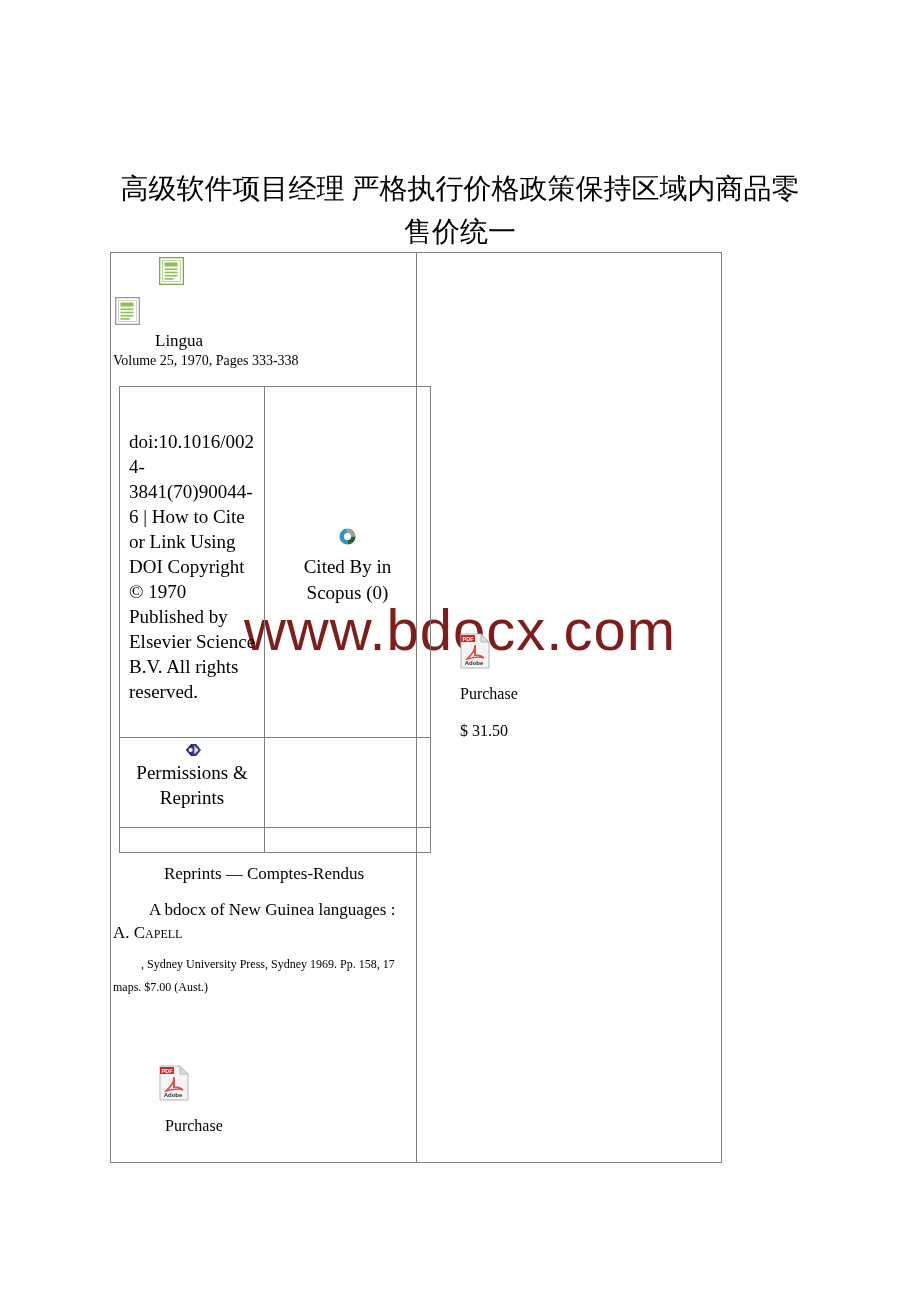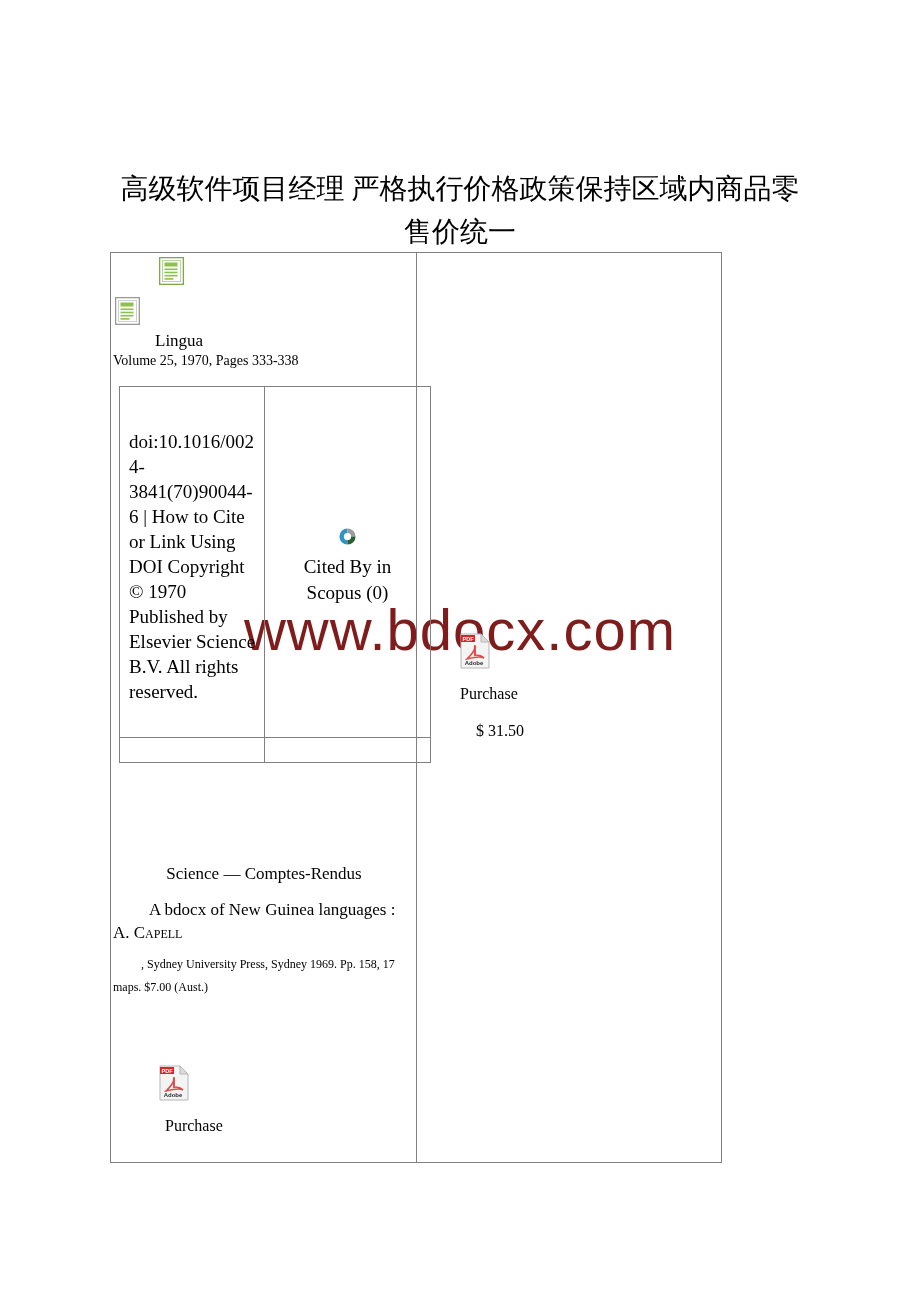--- a/index.html
+++ b/index.html
@@ -224,21 +224,20 @@
     margin-bottom: 14px;
   }
   .purchase-label {
     font-size: 16px;
     line-height: 22px;
   }
   .price-label {
     font-size: 16px;
     line-height: 22px;
     margin-top: 15px;
-    margin-left: 16px;
   }
   .purchase-block-left .purchase-label {
     padding-left: 6px;
   }
 </style>
 </head>
 <body>
 
 <h1 class="page-title">高级软件项目经理 严格执行价格政策保持区域内商品零售价统一</h1>
 
@@ -284,27 +283,39 @@
             <svg class="scopus-icon" viewBox="0 0 20 20" xmlns="http://www.w3.org/2000/svg">
               <path d="M10 1.5 A8.5 8.5 0 0 0 10 18.5 L10 13.8 A3.8 3.8 0 0 1 10 6.2 Z" fill="#2f93c4"></path>
               <path d="M10 1.5 A8.5 8.5 0 0 1 18.5 10 L13.8 10 A3.8 3.8 0 0 0 10 6.2 Z" fill="#9b9b9b"></path>
               <path d="M18.5 10 A8.5 8.5 0 0 1 10 18.5 L10 13.8 A3.8 3.8 0 0 0 13.8 10 Z" fill="#2c5e34"></path>
             </svg>
             <span>Cited By in Scopus (0)</span>
           </span>
         </td>
       </tr>
       <tr>
+        <td class="cell-permissions">
+          <svg class="perm-icon" viewBox="0 0 20 17" xmlns="http://www.w3.org/2000/svg">
+            <path d="M3 8.5 L8.5 2 L14 2 L19 8.5 L14 15 L8.5 15 Z" fill="#3a3a8c"></path>
+            <path d="M3 8.5 L8.5 2 L11 2 L6 8.5 L11 15 L8.5 15 Z" fill="#2a2a6e"></path>
+            <circle cx="8" cy="8.5" r="2.2" fill="#ffffff"></circle>
+            <path d="M12 4 L16.5 8.5 L12 13 Z" fill="#ffffff" opacity="0.85"></path>
+          </svg>
+          <span>Permissions &amp; Reprints</span>
+        </td>
+        <td class="cell-permissions"></td>
+      </tr>
+      <tr>
         <td class="cell-blank"></td>
         <td class="cell-blank"></td>
       </tr>
     </tbody>
       </table>
 
-    <div class="reviews-line">Science — Comptes-Rendus</div>
+    <div class="reviews-line">Reprints — Comptes-Rendus</div>
 
     <div class="article-title">
       <span>A bdocx of New Guinea languages :</span>
       <span class="smallcaps">A. Capell</span>
     </div>
 
     <div class="article-meta">, Sydney University Press, Sydney 1969. Pp. 158, 17 maps. $7.00 (Aust.)</div>
 
     <div class="purchase-block-left">
       <svg class="pdf-icon" viewBox="0 0 30 36" xmlns="http://www.w3.org/2000/svg">

